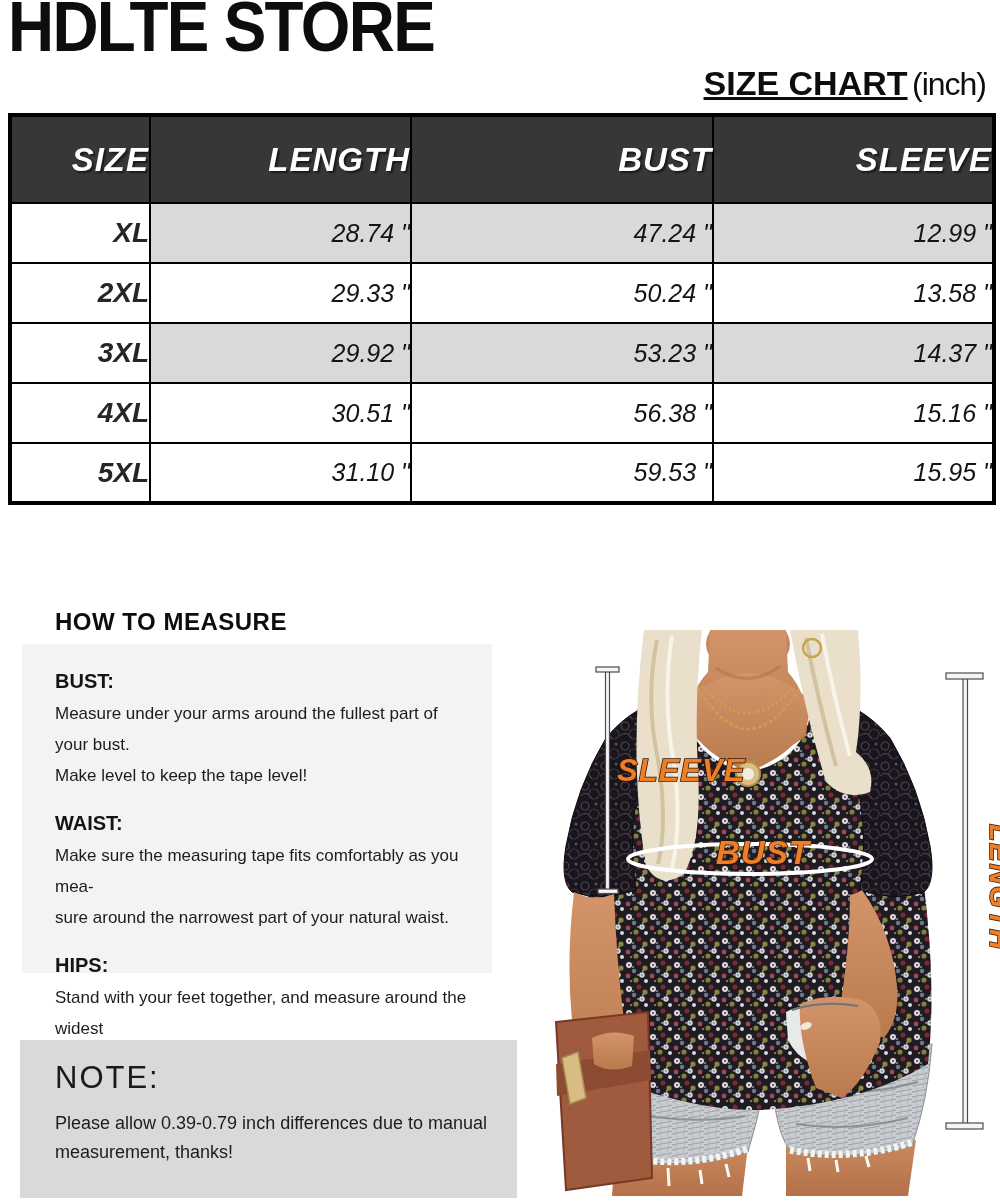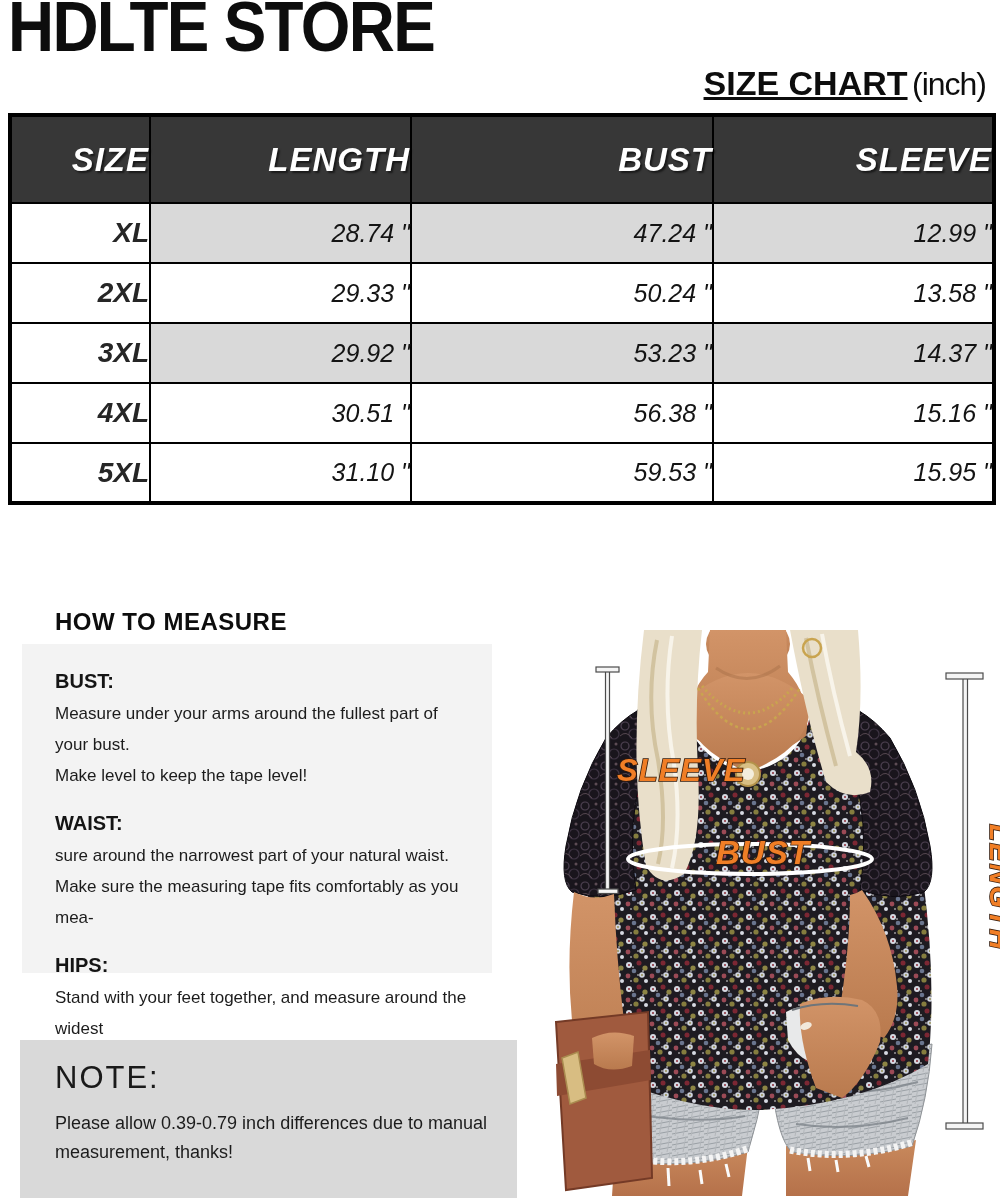--- a/index.html
+++ b/index.html
@@ -136,22 +136,22 @@
   <div class="measure-heading">HOW TO MEASURE</div>
 
   <div class="measure-box">
     <div class="m-section">
       <div class="m-label">BUST:</div>
       <span class="m-line">Measure under your arms around the fullest part of your bust.</span>
       <span class="m-line">Make level to keep the tape level!</span>
     </div>
     <div class="m-section">
       <div class="m-label">WAIST:</div>
+      <span class="m-line">Make sure the measuring tape fits comfortably as you mea-</span>
       <span class="m-line">sure around the narrowest part of your natural waist.</span>
-      <span class="m-line">Make sure the measuring tape fits comfortably as you mea-</span>
     </div>
     <div class="m-section">
       <div class="m-label">HIPS:</div>
       <span class="m-line">Stand with your feet together, and measure around the widest</span>
       <span class="m-line">part of your hips.</span>
     </div>
   </div>
 
   <div class="note-box">
     <div class="note-heading">NOTE:</div>

